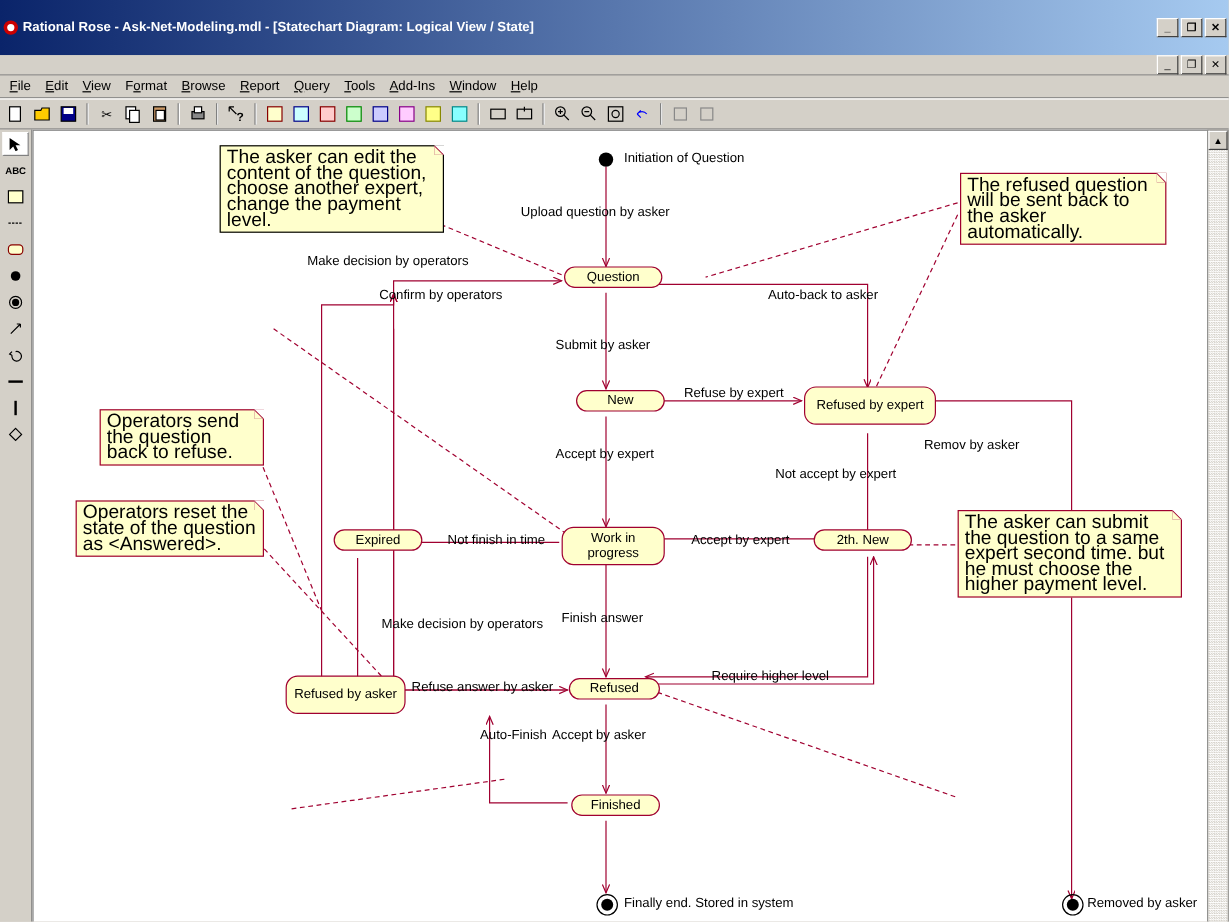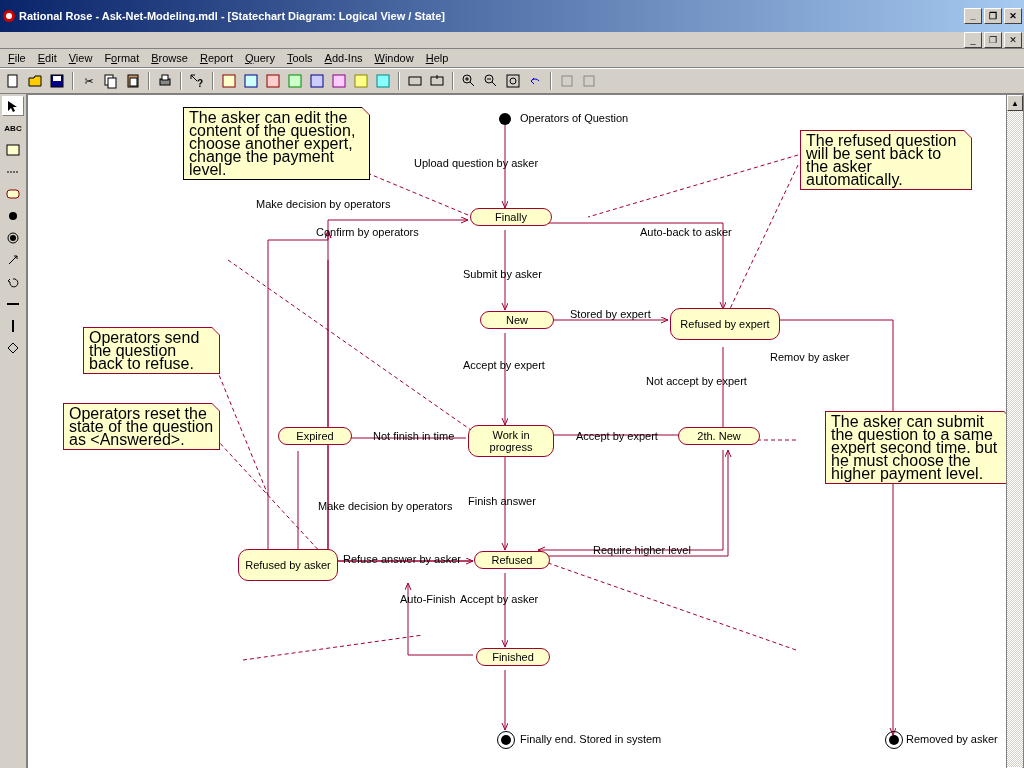--- a/index.html
+++ b/index.html
@@ -1,17 +1,17 @@
 <!DOCTYPE html>
 <html><head>
 <meta charset="utf-8">
 <style>
 html,body{margin:0;padding:0;font-family:Tahoma,Arial,sans-serif;font-size:11px;background:#d4d0c8;overflow:hidden;width:1024px;height:768px}
 
-.titlebar{height:32px;background:linear-gradient(to right,#0a246a,#a6caf0);color:#fff;display:flex;align-items:center;padding:0 2px;font-weight:bold}
+.titlebar{height:14px;background:linear-gradient(to right,#0a246a,#a6caf0);color:#fff;display:flex;align-items:center;padding:16px 2px;font-weight:bold}
 .titlebar svg{margin-right:3px;flex-shrink:0}
 .titlebar .sp{flex:1}
 .winbtn{width:16px;height:14px;background:#d4d0c8;border:1px solid #fff;border-right-color:#404040;border-bottom-color:#404040;margin-left:2px;display:flex;align-items:center;justify-content:center;color:#000;font-size:9px;font-family:Marlett,Arial}
 
 .menubar{height:18px;background:#d4d0c8;display:flex;align-items:center;padding:0 2px;border-bottom:1px solid #808080}
 .menu{padding:1px 6px}
 .menu u{text-decoration:underline}
 
 .toolbar{height:24px;background:#d4d0c8;border-top:1px solid #fff;border-bottom:1px solid #808080;display:flex;align-items:center;padding:0 3px;gap:2px}
 .tbtn{width:20px;height:20px;display:flex;align-items:center;justify-content:center}
@@ -309,43 +309,43 @@
           <path d="M768 345 L720 345"></path>
           <path d="M215 565 L395 540"></path>
           <path d="M768 555 L520 468"></path>
         </g>
       </svg>
 
       <div class="dot" style="left:471px;top:18px"></div>
       <div class="fin" style="left:469px;top:636px"></div>
       <div class="fin" style="left:857px;top:636px"></div>
 
-      <div class="state" style="left:442px;top:113px;width:68px">Finally</div>
+      <div class="state" style="left:442px;top:113px;width:68px">Question</div>
       <div class="state" style="left:452px;top:216px;width:48px">New</div>
       <div class="state" style="left:642px;top:213px;width:96px;height:26px">Refused by expert</div>
       <div class="state" style="left:250px;top:332px;width:60px">Expired</div>
       <div class="state" style="left:440px;top:330px;width:72px;height:26px">Work in progress</div>
       <div class="state" style="left:650px;top:332px;width:68px">2th. New</div>
       <div class="state" style="left:210px;top:454px;width:86px;height:26px">Refused by asker</div>
       <div class="state" style="left:446px;top:456px;width:62px">Refused</div>
       <div class="state" style="left:448px;top:553px;width:58px">Finished</div>
 
       <div class="note sel" style="left:155px;top:12px;width:175px">The asker can edit the content of the question, choose another expert, change the payment level.</div>
       <div class="note" style="left:772px;top:35px;width:160px">The refused question will be sent back to the asker automatically.</div>
       <div class="note" style="left:55px;top:232px;width:125px">Operators send the question back to refuse.</div>
       <div class="note" style="left:35px;top:308px;width:145px">Operators reset the state of the question as &lt;Answered&gt;.</div>
-      <div class="note" style="left:797px;top:316px;width:175px">The asker can submit the question to a same expert second time. but he must choose the higher payment level.</div>
-
-      <div class="lbl" style="left:492px;top:17px">Operators of Question</div>
-      <div class="lbl" style="left:386px;top:62px">Upload question by asker</div>
+      <div class="note" style="left:770px;top:316px;width:175px">The asker can submit the question to a same expert second time. but he must choose the higher payment level.</div>
+
+      <div class="lbl" style="left:492px;top:17px">Initiation of Question</div>
+      <div class="lbl" style="left:406px;top:62px">Upload question by asker</div>
       <div class="lbl" style="left:228px;top:103px">Make decision by operators</div>
       <div class="lbl" style="left:288px;top:131px">Confirm by operators</div>
       <div class="lbl" style="left:612px;top:131px">Auto-back to asker</div>
       <div class="lbl" style="left:435px;top:173px">Submit by asker</div>
-      <div class="lbl" style="left:542px;top:213px">Stored by expert</div>
+      <div class="lbl" style="left:542px;top:213px">Refuse by expert</div>
       <div class="lbl" style="left:435px;top:264px">Accept by expert</div>
       <div class="lbl" style="left:742px;top:256px">Remov by asker</div>
       <div class="lbl" style="left:618px;top:280px">Not accept by expert</div>
       <div class="lbl" style="left:345px;top:335px">Not finish in time</div>
       <div class="lbl" style="left:548px;top:335px">Accept by expert</div>
       <div class="lbl" style="left:440px;top:400px">Finish answer</div>
       <div class="lbl" style="left:290px;top:405px">Make decision by operators</div>
       <div class="lbl" style="left:315px;top:458px">Refuse answer by asker</div>
       <div class="lbl" style="left:565px;top:449px">Require higher level</div>
       <div class="lbl" style="left:372px;top:498px">Auto-Finish</div>

